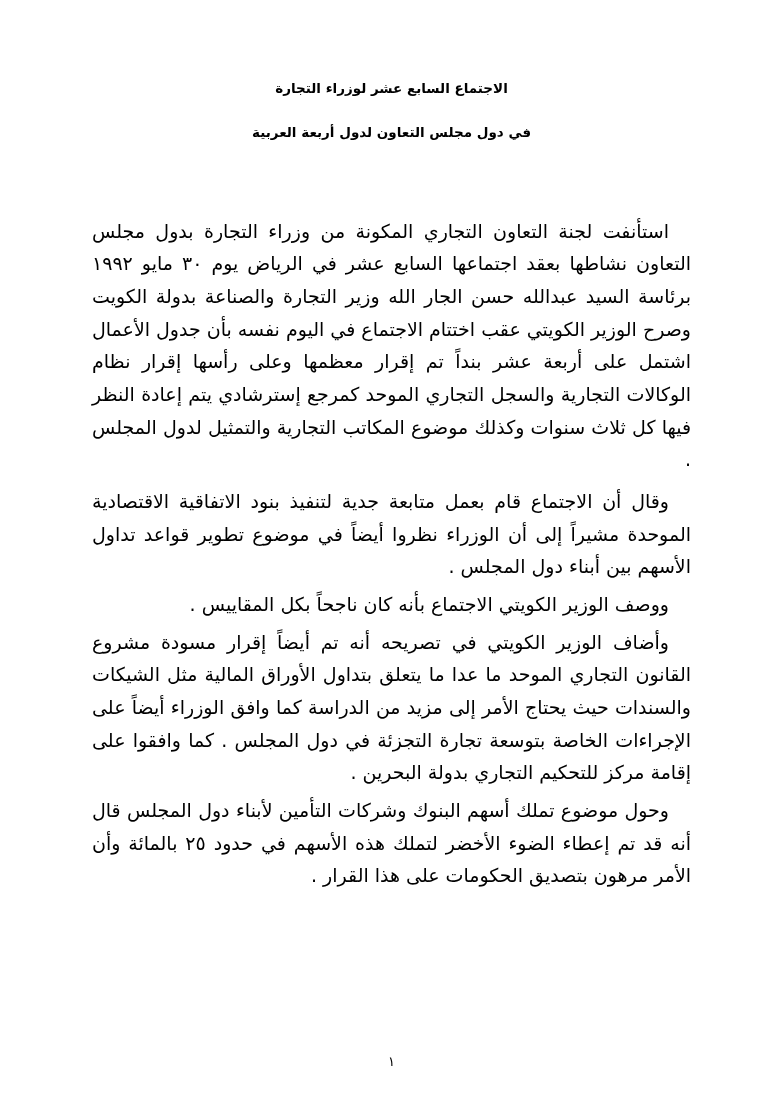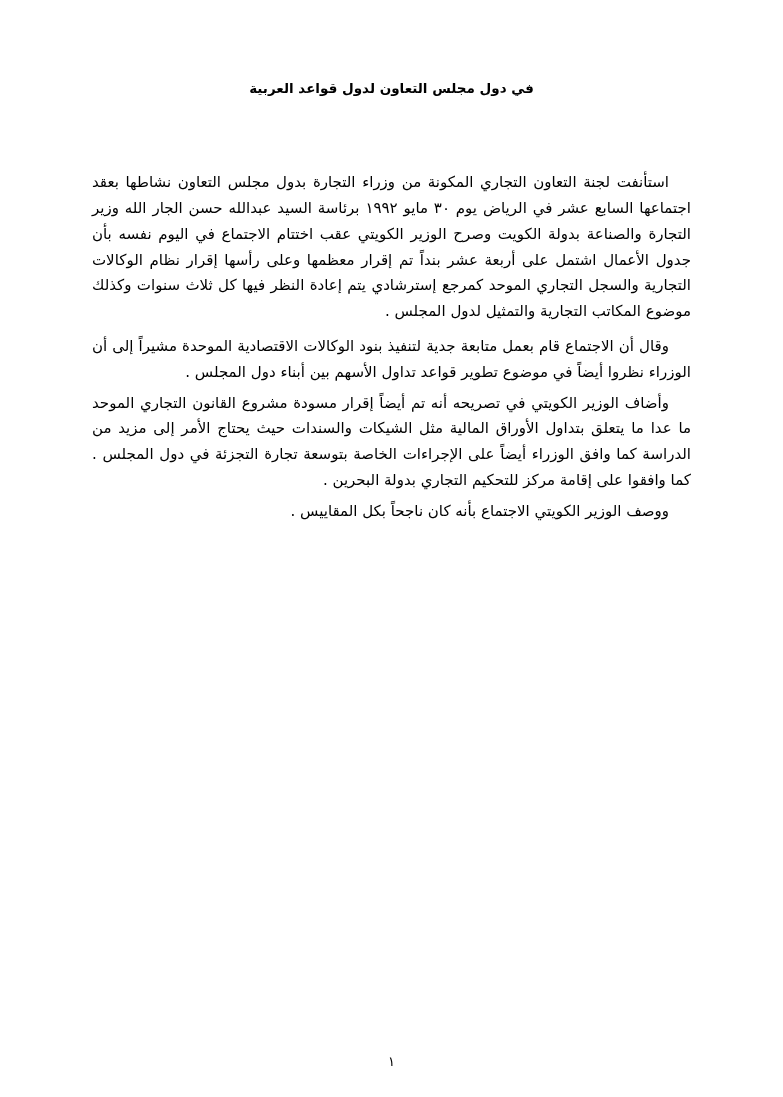--- a/index.html
+++ b/index.html
@@ -33,21 +33,21 @@
     letter-spacing: 0.2px;
   }
   .doc-header .hline:last-child {
     margin-bottom: 0;
   }
   .body-block {
     margin-top: 72px;
   }
   p.para {
     margin: 0 0 9px 0;
-    font-size: 15px;
+    font-size: 19px;
     line-height: 1.72;
     text-align: justify;
     text-justify: inter-word;
     text-indent: 22px;
   }
   p.para.tight {
     margin-bottom: 5px;
   }
   .footer-page {
     position: absolute;
@@ -57,25 +57,27 @@
     text-align: center;
     font-size: 13px;
   }
 </style>
 </head>
 <body>
 
 <div class="page">
 
   <div class="doc-header">
-    <div class="hline">في دول مجلس التعاون لدول قواعد العربية</div>
+    <div class="hline">الاجتماع السابع عشر لوزراء التجارة</div>
+    <div class="hline">في دول مجلس التعاون لدول أربعة العربية</div>
   </div>
 
   <div class="body-block">
     <p class="para">استأنفت لجنة التعاون التجاري المكونة من وزراء التجارة بدول مجلس التعاون نشاطها بعقد اجتماعها السابع عشر في الرياض يوم ٣٠ مايو ١٩٩٢ برئاسة السيد عبدالله حسن الجار الله وزير التجارة والصناعة بدولة الكويت وصرح الوزير الكويتي عقب اختتام الاجتماع في اليوم نفسه بأن جدول الأعمال اشتمل على أربعة عشر بنداً تم إقرار معظمها وعلى رأسها إقرار نظام الوكالات التجارية والسجل التجاري الموحد كمرجع إسترشادي يتم إعادة النظر فيها كل ثلاث سنوات وكذلك موضوع المكاتب التجارية والتمثيل لدول المجلس .</p>
-    <p class="para tight">وقال أن الاجتماع قام بعمل متابعة جدية لتنفيذ بنود الوكالات الاقتصادية الموحدة مشيراً إلى أن الوزراء نظروا أيضاً في موضوع تطوير قواعد تداول الأسهم بين أبناء دول المجلس .</p>
+    <p class="para tight">وقال أن الاجتماع قام بعمل متابعة جدية لتنفيذ بنود الاتفاقية الاقتصادية الموحدة مشيراً إلى أن الوزراء نظروا أيضاً في موضوع تطوير قواعد تداول الأسهم بين أبناء دول المجلس .</p>
+    <p class="para tight">ووصف الوزير الكويتي الاجتماع بأنه كان ناجحاً بكل المقاييس .</p>
     <p class="para tight">وأضاف الوزير الكويتي في تصريحه أنه تم أيضاً إقرار مسودة مشروع القانون التجاري الموحد ما عدا ما يتعلق بتداول الأوراق المالية مثل الشيكات والسندات حيث يحتاج الأمر إلى مزيد من الدراسة كما وافق الوزراء أيضاً على الإجراءات الخاصة بتوسعة تجارة التجزئة في دول المجلس . كما وافقوا على إقامة مركز للتحكيم التجاري بدولة البحرين .</p>
-    <p class="para tight">ووصف الوزير الكويتي الاجتماع بأنه كان ناجحاً بكل المقاييس .</p>
+    <p class="para tight">وحول موضوع تملك أسهم البنوك وشركات التأمين لأبناء دول المجلس قال أنه قد تم إعطاء الضوء الأخضر لتملك هذه الأسهم في حدود ٢٥ بالمائة وأن الأمر مرهون بتصديق الحكومات على هذا القرار .</p>
   </div>
 
   <div class="footer-page">١</div>
 
 </div>
 
 </body></html>

